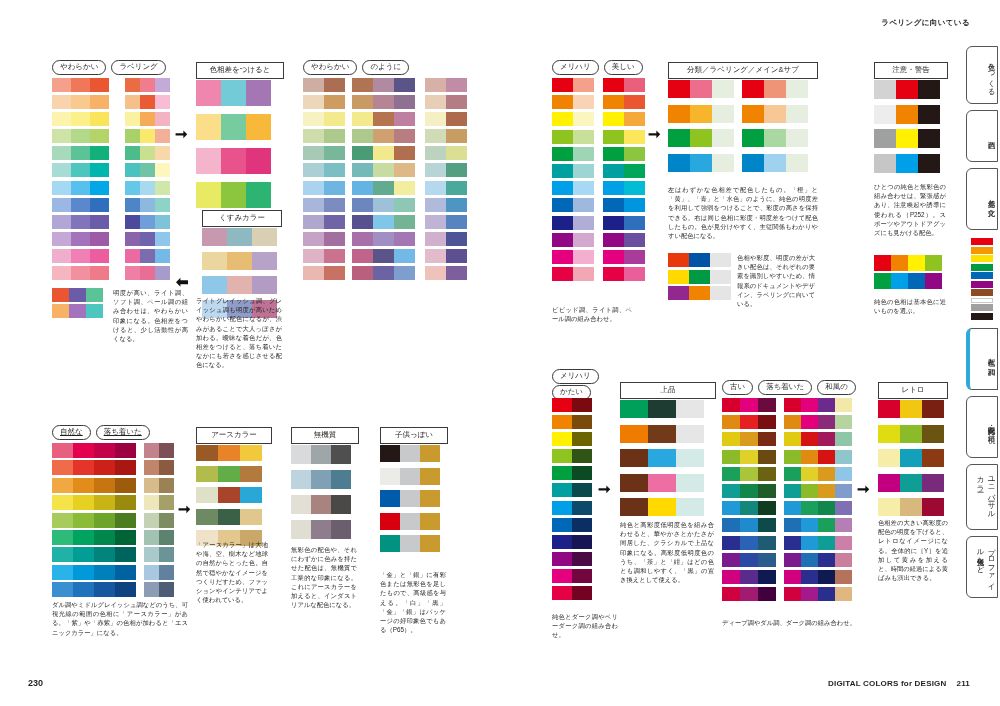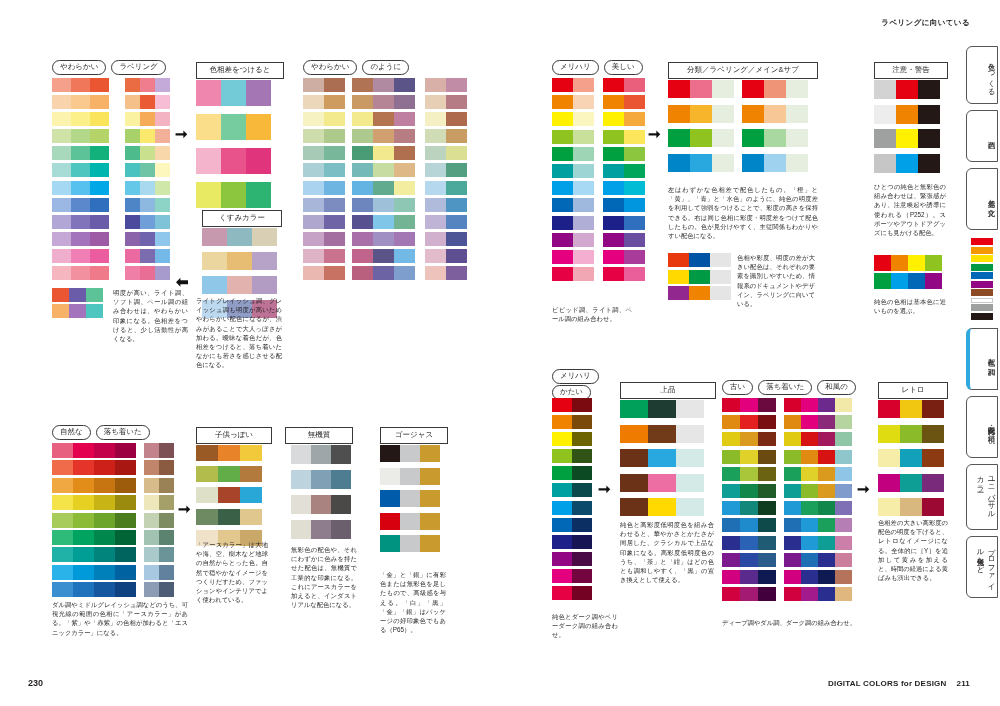--- a/index.html
+++ b/index.html
@@ -435,21 +435,21 @@
       <div class="swrow" style="margin-bottom: 3.1px;">
         <span class="sw" style="width: 21px; height: 14px; background: rgb(227, 188, 203); margin-right: 0px;"></span>
         <span class="sw" style="width: 21px; height: 14px; background: rgb(93, 79, 146); margin-right: 0px;"></span>
       </div>
       <div class="swrow" style="margin-bottom: 3.1px;">
         <span class="sw" style="width: 21px; height: 14px; background: rgb(237, 195, 187); margin-right: 0px;"></span>
         <span class="sw" style="width: 21px; height: 14px; background: rgb(126, 95, 158); margin-right: 0px;"></span>
       </div>
     </div>
 
-  <div class="section" style="left:52px; top:425px;">
+  <div class="section" style="left:52px; top:425px;text-decoration:underline;">
     <div class="lbl-row">
       <span class="chip-round">自然な</span>
       <span class="chip-round">落ち着いた</span>
     </div>
   </div>
   <div class="section" style="left:52px; top:443px;" id="gc-s1">
       <div class="swrow" style="margin-bottom: 2.4px;">
         <span class="sw" style="width: 21px; height: 15px; background: rgb(232, 96, 127); margin-right: 0px;"></span>
         <span class="sw" style="width: 21px; height: 15px; background: rgb(226, 0, 79); margin-right: 0px;"></span>
         <span class="sw" style="width: 21px; height: 15px; background: rgb(195, 0, 74); margin-right: 0px;"></span>
@@ -538,21 +538,21 @@
         <span class="sw" style="width: 15px; height: 15px; background: rgb(98, 129, 159); margin-right: 0px;"></span>
       </div>
       <div class="swrow" style="margin-bottom: 2.4px;">
         <span class="sw" style="width: 15px; height: 15px; background: rgb(141, 156, 181); margin-right: 0px;"></span>
         <span class="sw" style="width: 15px; height: 15px; background: rgb(76, 93, 117); margin-right: 0px;"></span>
       </div>
     </div>
   <div class="section" style="left:178px; top:500px;"><span class="arrow">➞</span></div>
 
   <div class="section" style="left:196px; top:427px; width:76px;">
-    <span class="chip-box">子供っぽい</span>
+    <span class="chip-box">アースカラー</span>
   </div>
   <div class="section" style="left:196px; top:445px;" id="gc-t">
       <div class="swrow" style="margin-bottom: 5.2px;">
         <span class="sw" style="width: 22px; height: 16px; background: rgb(154, 90, 38); margin-right: 0px;"></span>
         <span class="sw" style="width: 22px; height: 16px; background: rgb(232, 131, 42); margin-right: 0px;"></span>
         <span class="sw" style="width: 22px; height: 16px; background: rgb(242, 201, 59); margin-right: 0px;"></span>
       </div>
       <div class="swrow" style="margin-bottom: 5.2px;">
         <span class="sw" style="width: 22px; height: 16px; background: rgb(178, 188, 76); margin-right: 0px;"></span>
         <span class="sw" style="width: 22px; height: 16px; background: rgb(99, 173, 72); margin-right: 0px;"></span>
@@ -574,21 +574,21 @@
         <span class="sw" style="width: 22px; height: 16px; background: rgb(201, 168, 105); margin-right: 0px;"></span>
       </div>
     </div>
   <div class="section" style="left:196px; top:540px; width:72px;">
     <div class="cap">「アースカラー」は大地や海、空、樹木など地球の自然からとった色。自然で穏やかなイメージをつくりだすため、ファッションやインテリアでよく使われている。</div>
   </div>
   <div class="section" style="left:52px; top:600px; width:136px;">
     <div class="cap">ダル調やミドルグレイッシュ調などのうち、可視光線の範囲の色相に「アースカラー」がある。「紫」や「赤紫」の色相が加わると「エスニックカラー」になる。</div>
   </div>
 
-  <div class="section" style="left:285px; top:427px; width:68px;">
+  <div class="section" style="left:291px; top:427px; width:68px;">
     <span class="chip-box">無機質</span>
   </div>
   <div class="section" style="left:291px; top:445px;" id="gc-inorg">
       <div class="swrow" style="margin-bottom: 6px;">
         <span class="sw" style="width: 20px; height: 19px; background: rgb(216, 218, 219); margin-right: 0px;"></span>
         <span class="sw" style="width: 20px; height: 19px; background: rgb(159, 166, 170); margin-right: 0px;"></span>
         <span class="sw" style="width: 20px; height: 19px; background: rgb(79, 79, 79); margin-right: 0px;"></span>
       </div>
       <div class="swrow" style="margin-bottom: 6px;">
         <span class="sw" style="width: 20px; height: 19px; background: rgb(189, 211, 222); margin-right: 0px;"></span>
@@ -604,21 +604,21 @@
         <span class="sw" style="width: 20px; height: 19px; background: rgb(224, 222, 210); margin-right: 0px;"></span>
         <span class="sw" style="width: 20px; height: 19px; background: rgb(142, 125, 140); margin-right: 0px;"></span>
         <span class="sw" style="width: 20px; height: 19px; background: rgb(107, 95, 110); margin-right: 0px;"></span>
       </div>
     </div>
   <div class="section" style="left:291px; top:545px; width:66px;">
     <div class="cap">無彩色の配色や、それにわずかに色みを持たせた配色は、無機質で工業的な印象になる。これにアースカラーを加えると、インダストリアルな配色になる。</div>
   </div>
 
   <div class="section" style="left:380px; top:427px; width:68px;">
-    <span class="chip-box">ゴージャス</span>
+    <span class="chip-box">子供っぽい</span>
   </div>
   <div class="section" style="left:380px; top:445px;" id="gc-gor">
       <div class="swrow" style="margin-bottom: 5.5px;">
         <span class="sw" style="width: 20px; height: 17px; background: rgb(35, 24, 21); margin-right: 0px;"></span>
         <span class="sw" style="width: 20px; height: 17px; background: rgb(200, 201, 202); margin-right: 0px;"></span>
         <span class="sw" style="width: 20px; height: 17px; background: rgb(201, 154, 46); margin-right: 0px;"></span>
       </div>
       <div class="swrow" style="margin-bottom: 5.5px;">
         <span class="sw" style="width: 20px; height: 17px; background: rgb(235, 235, 232); margin-right: 0px;"></span>
         <span class="sw" style="width: 20px; height: 17px; background: rgb(200, 201, 202); margin-right: 0px;"></span>

